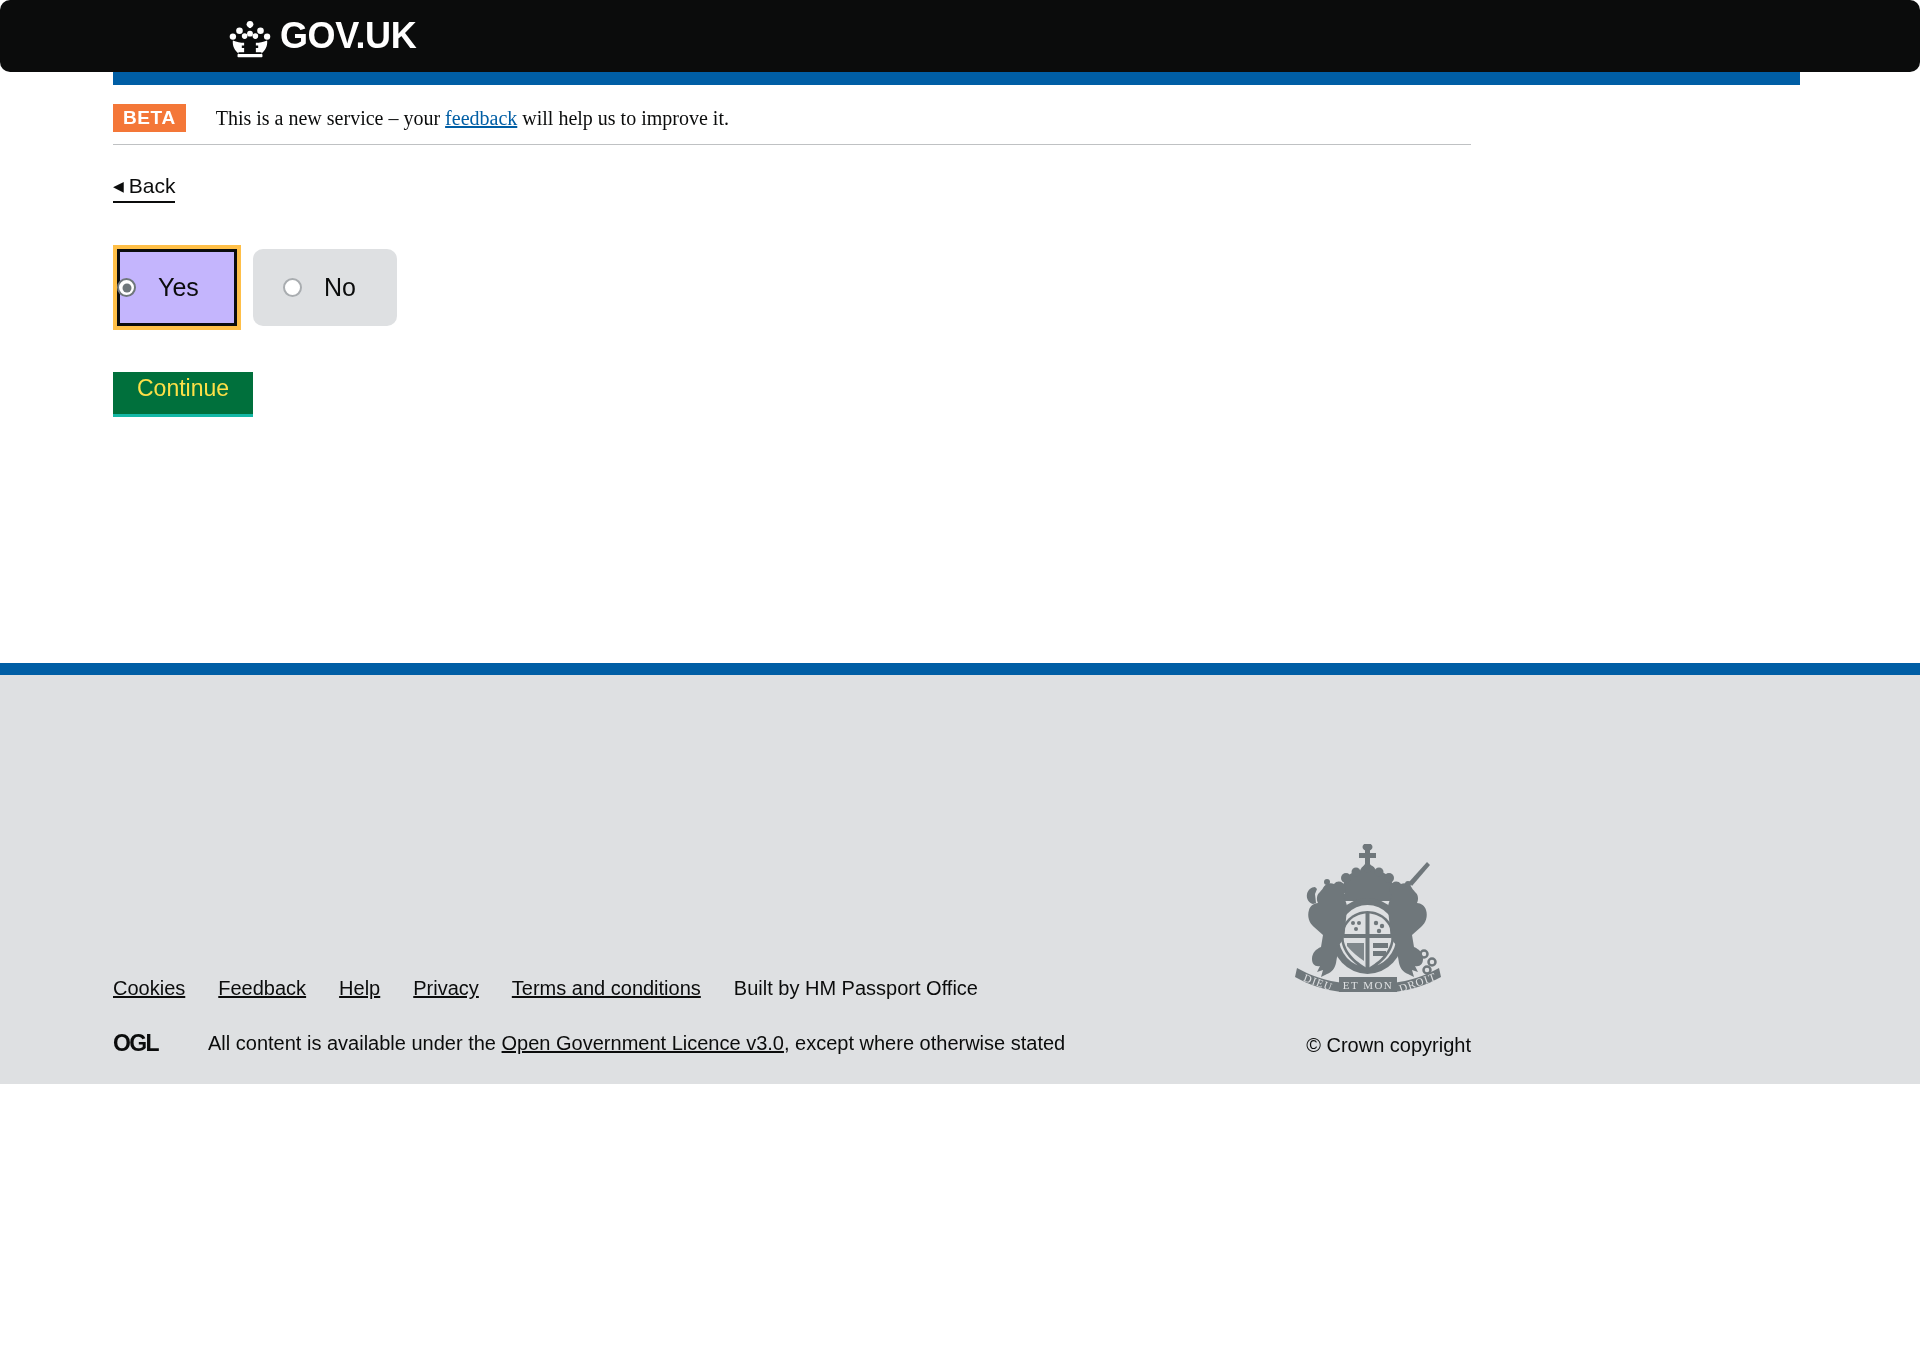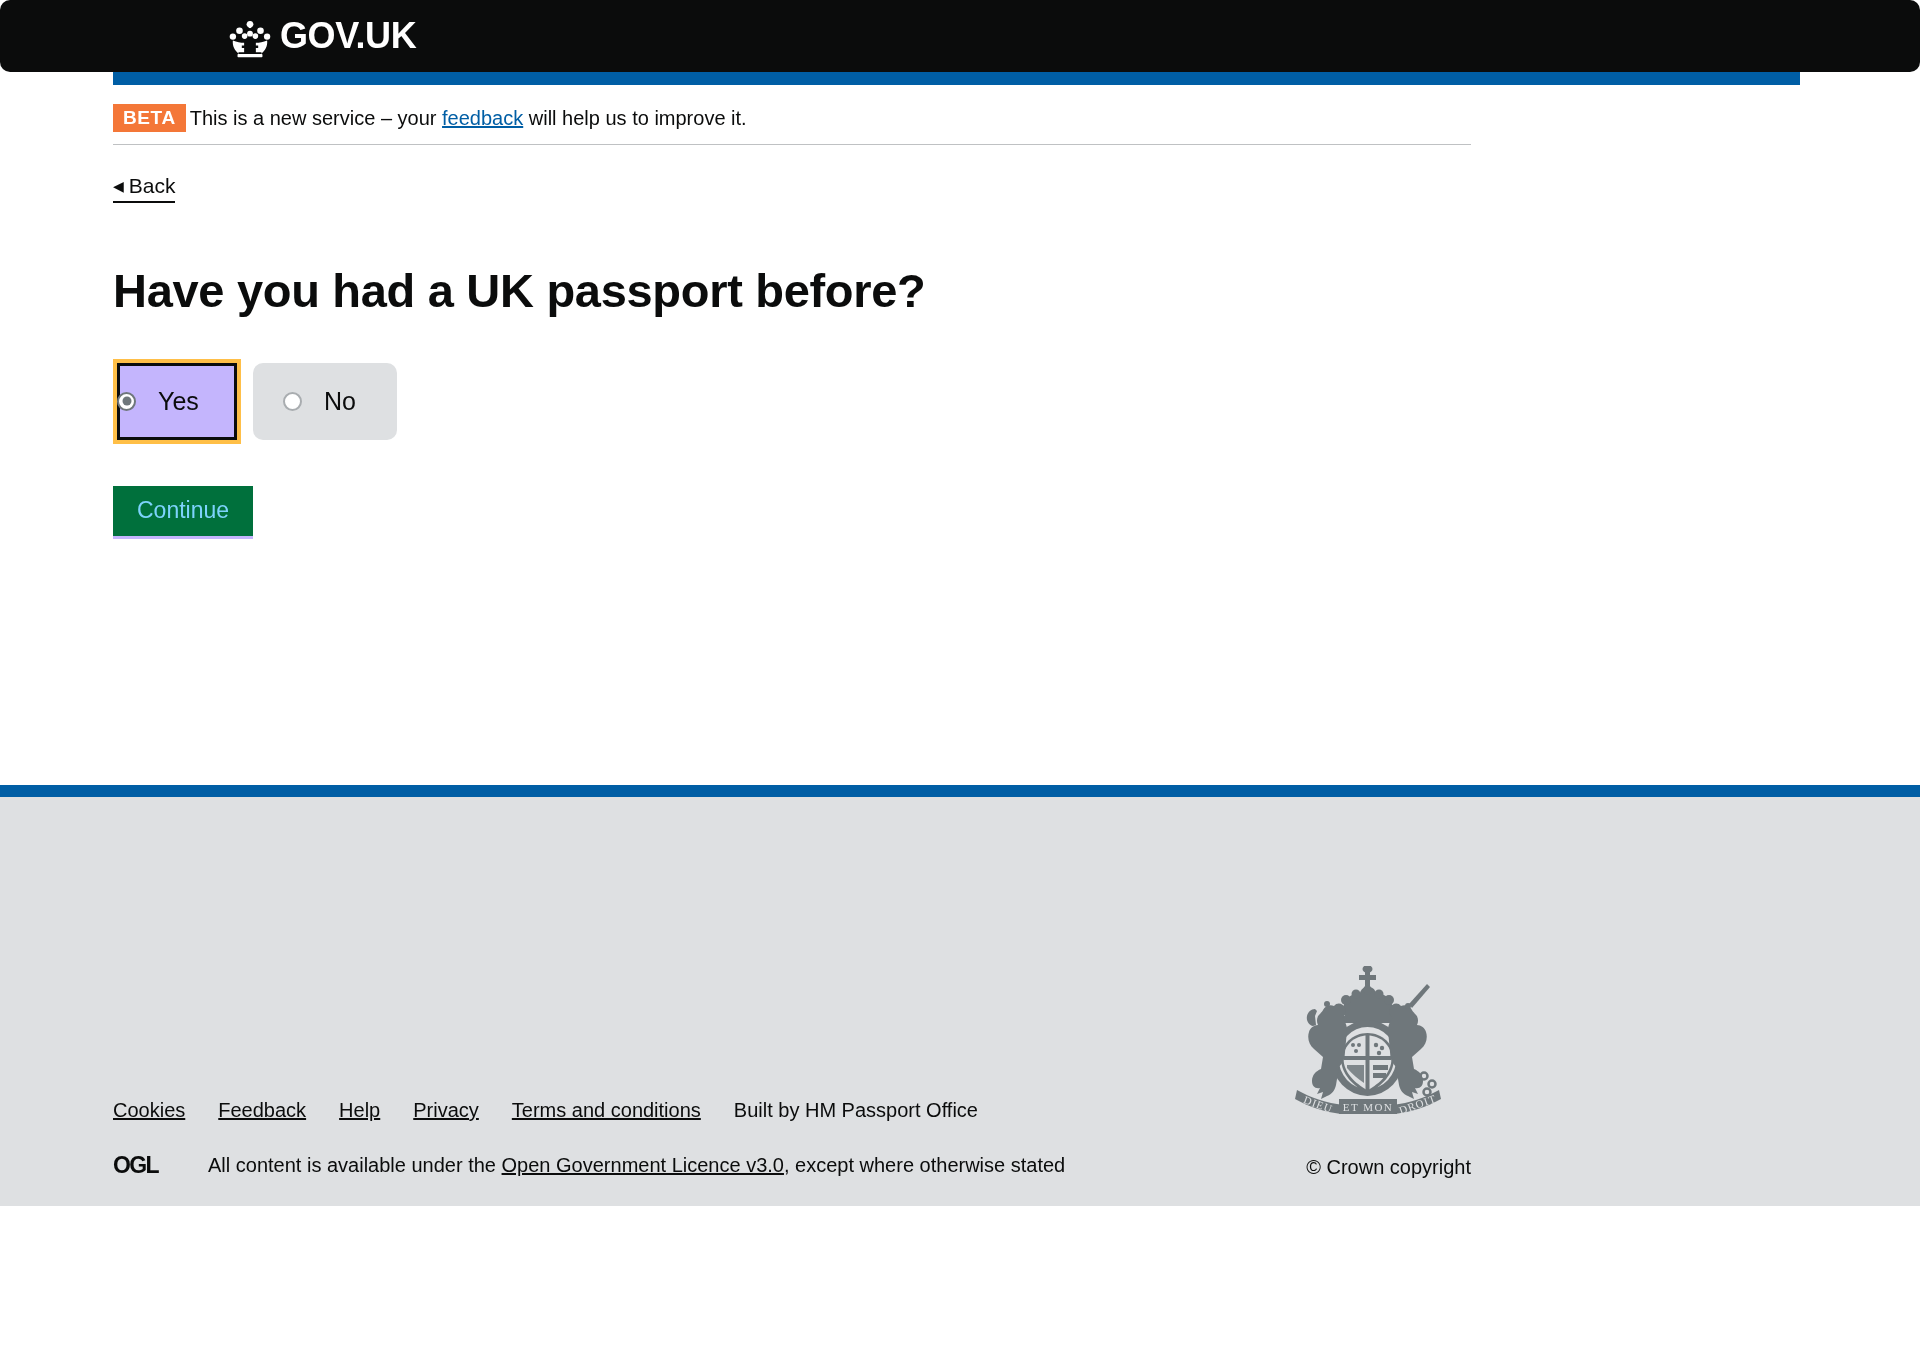--- a/index.html
+++ b/index.html
@@ -97,23 +97,24 @@
     font-size: 19px;
     font-weight: bold;
     letter-spacing: 0.6px;
     padding: 4px 10px 5px 10px;
     line-height: 1;
     display: inline-block;
     text-transform: uppercase;
   }
   .phase-text {
     font-size: 20px;
-    margin-left: 4px;
+    margin-left: 30px;
     color: #0b0c0c;
     line-height: 1.3;
+    font-family: Liberation Serif, serif;
   }
   .phase-text a {
     color: #005ea5;
     text-decoration: underline;
   }
 
   
   .back-row {
     padding-top: 28px;
   }
@@ -200,26 +201,26 @@
     font-size: 25px;
     margin-left: 22px;
     color: #0b0c0c;
     line-height: 1;
   }
 
   
   .btn-continue {
     margin-top: 42px;
     background: #00703c;
-    color: #7dd3fc;
+    color: #fde047;
     font-size: 23px;
     font-family: "Liberation Sans", sans-serif;
     border: none;
-    border-bottom: 3px solid #c4b5fd;
-    padding: 12px 24px 13px 24px;
+    border-bottom: 3px solid #14b8a6;
+    padding: 4px 24px 13px 24px;
     cursor: pointer;
     display: inline-block;
     line-height: 1.1;
   }
 
   
   .content-spacer {
     height: 246px;
   }
 
@@ -339,21 +340,20 @@
         <span>will help us to improve it.</span>
       </span>
     </div>
 
     <div class="back-row">
       <a class="back-link" href="#">
         <span class="back-arrow">◀</span><span>Back</span>
       </a>
     </div>
 
-    <h1 class="question">Have you had a UK passport before?</h1>
 
     <div class="radio-group">
       <label class="radio-item selected">
         <span class="radio-dot on"></span>
         <span class="radio-label">Yes</span>
       </label>
       <label class="radio-item unselected">
         <span class="radio-dot off"></span>
         <span class="radio-label">No</span>
       </label>

